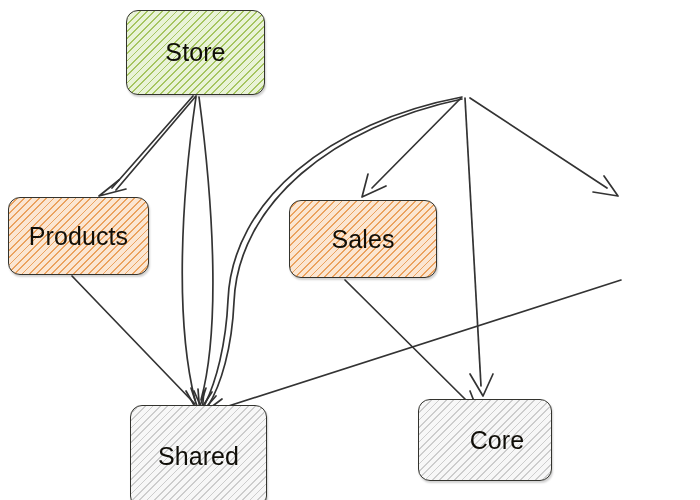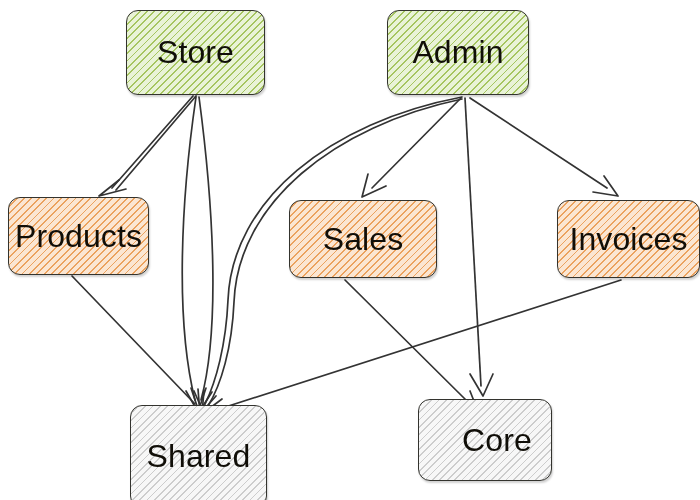--- a/index.html
+++ b/index.html
@@ -39,21 +39,21 @@
     position: absolute;
     box-sizing: border-box;
     border: 1.6px solid #33332e;
     border-radius: 12px;
     display: flex;
     align-items: center;
     justify-content: center;
     box-shadow: 1px 2px 2px rgba(0,0,0,0.18);
   }
   .node-label {
-    font-size: 32px;
+    font-size: 25px;
     color: #100e08;
     letter-spacing: 0.1px;
     white-space: nowrap;
   }
   .node.green {
     background-color: #e9f3d7;
     background-image: repeating-linear-gradient(
       -45deg,
       rgba(154,189,75,0.85) 0px,
       rgba(154,189,75,0.85) 1.3px,
@@ -144,35 +144,29 @@
       <path class="edge-path" d="M 621 280 L 213 411"></path>
       <path class="arrow-head" d="M 202 415 L 227 419 M 202 415 L 226 406"></path>
     </g>
 
   </svg>
 
   <div class="node green" style="left:126px; top:10px; width:139px; height:85px;">
     <span class="node-label">Store</span>
   </div>
 
-  <div class="node green" style="left:387px; top:10px; width:142px; height:85px;">
-    <span class="node-label">Admin</span>
-  </div>
 
   <div class="node orange" style="left:8px; top:197px; width:141px; height:78px;">
     <span class="node-label">Products</span>
   </div>
 
   <div class="node orange" style="left:289px; top:200px; width:148px; height:78px;">
     <span class="node-label">Sales</span>
   </div>
 
-  <div class="node orange" style="left:557px; top:200px; width:143px; height:78px;">
-    <span class="node-label">Invoices</span>
-  </div>
 
   <div class="node gray" style="left:130px; top:405px; width:137px; height:103px;">
     <span class="node-label">Shared</span>
   </div>
 
   <div class="node gray" style="left:418px; top:399px; width:134px; height:82px;padding-left:24px;">
     <span class="node-label">Core</span>
   </div>
 
 </div>

